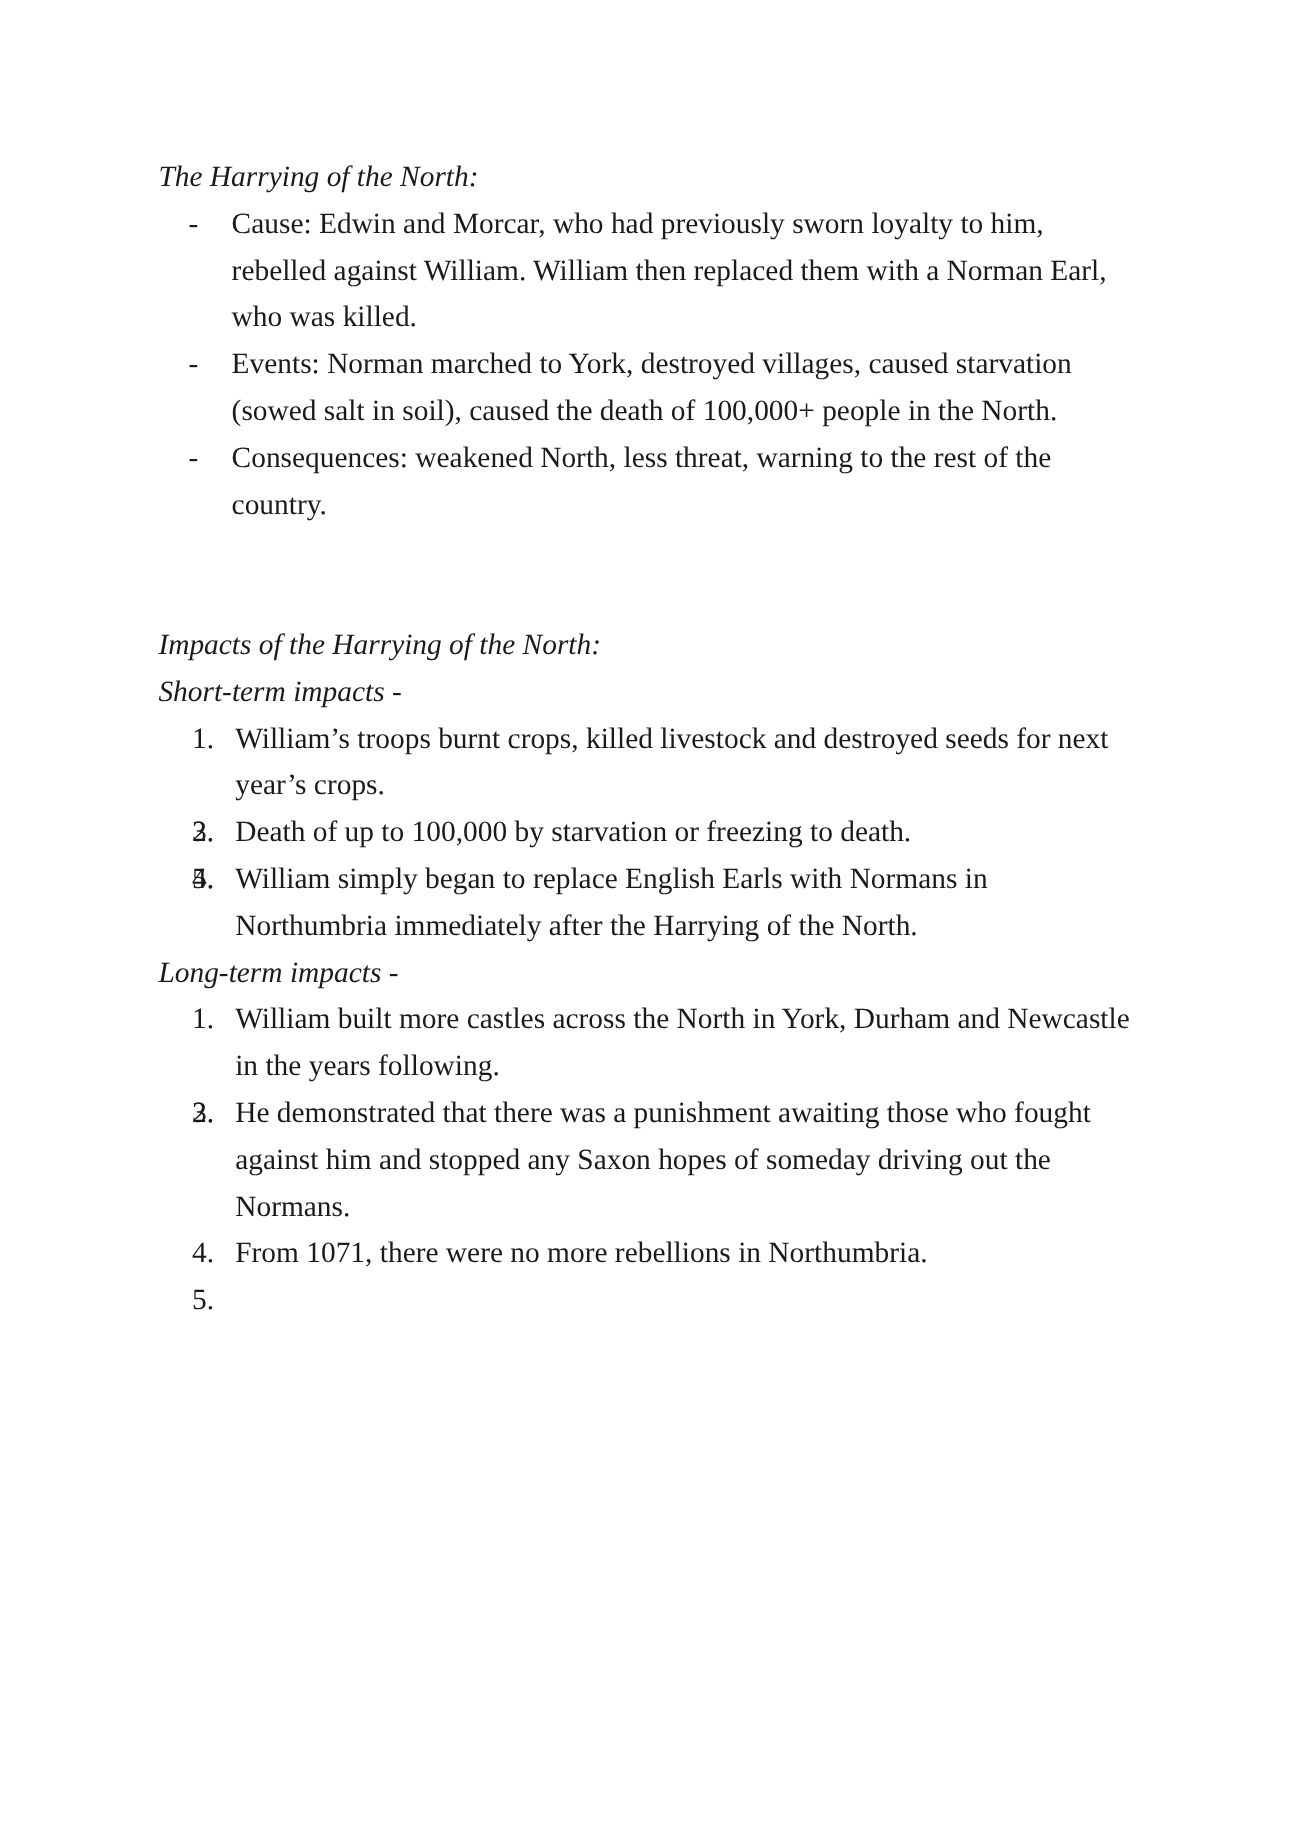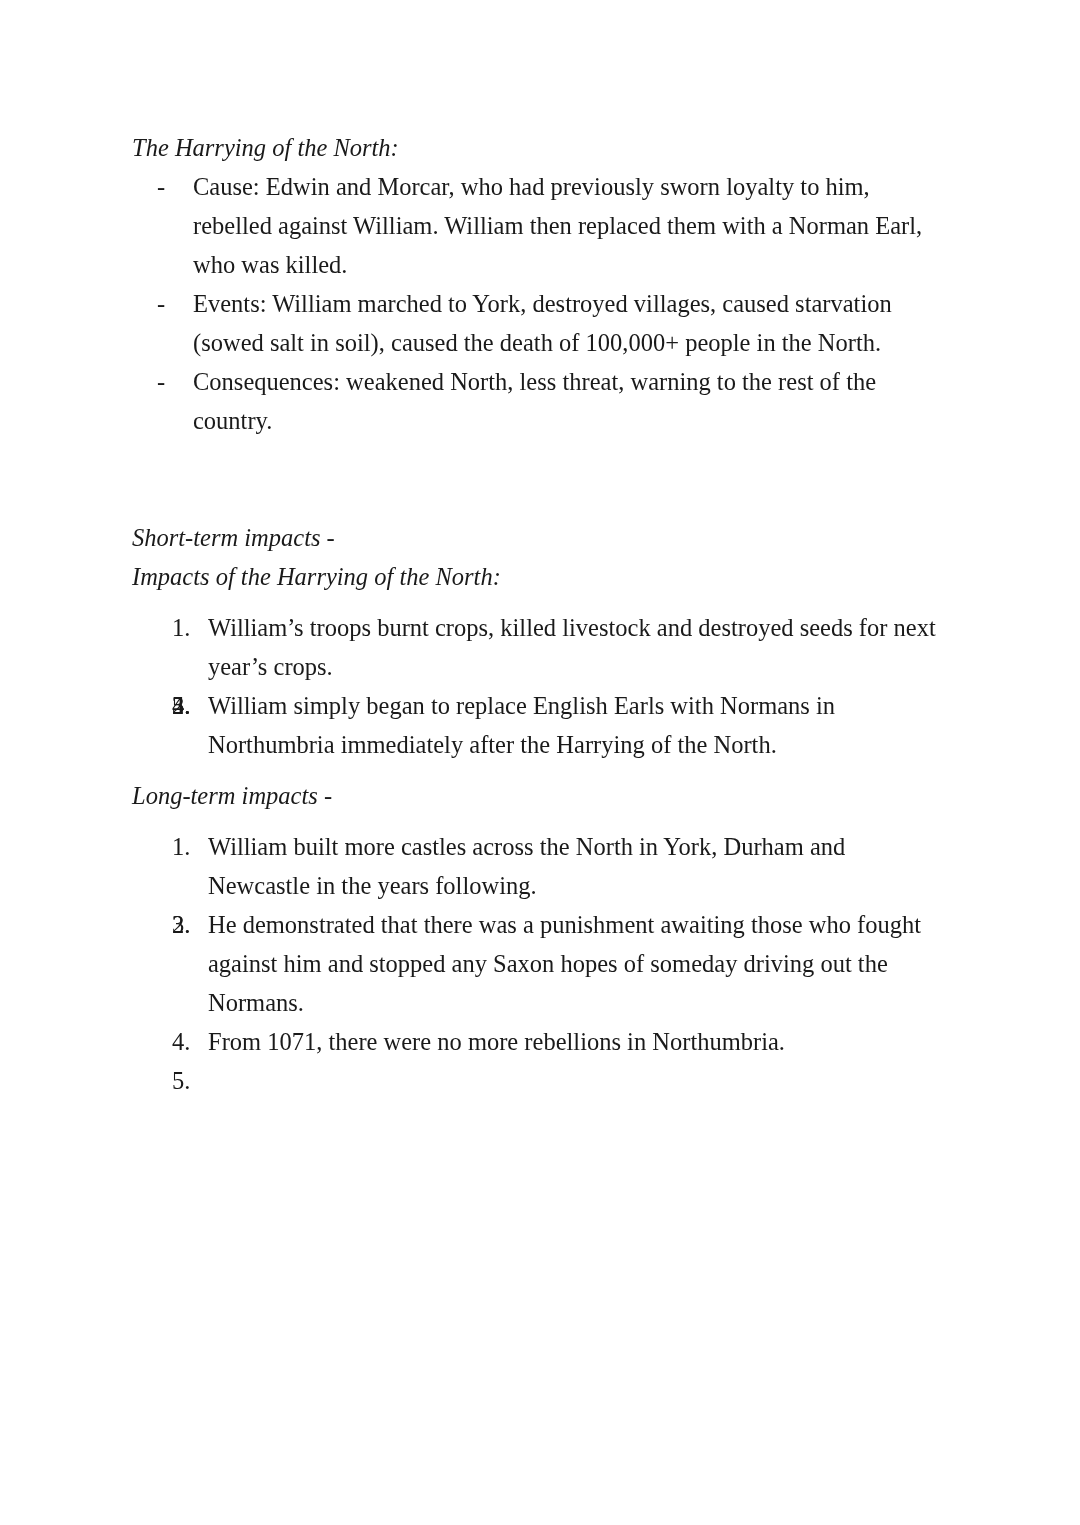--- a/index.html
+++ b/index.html
@@ -61,21 +61,21 @@
     position: absolute;
     left: 25px;
     top: 0;
     line-height: 39px;
     font-size: 24.5px;
   }
 
   
   ol.num-list {
     list-style: none;
-    margin: 12px;
+    margin: 0;
     padding: 0;
     counter-reset: numitem;
   }
   ol.num-list > li {
     position: relative;
     margin: 0;
     padding-left: 64px;
     line-height: 39px;
     font-size: 24.5px;
     counter-increment: numitem;
@@ -105,44 +105,45 @@
 
     <p class="heading">The Harrying of the North:</p>
 
     <ul class="dash-list">
       <li>
         <span class="marker">-</span>
         <span class="txt">Cause: Edwin and Morcar, who had previously sworn loyalty to him, rebelled against William. William then replaced them with a Norman Earl, who was killed.</span>
       </li>
       <li>
         <span class="marker">-</span>
-        <span class="txt">Events: William marched to York, destroyed villages, caused starvation (sowed salt in soil), caused the death of 100,000+ people in the North.</span>
+        <span class="txt">Events: Norman marched to York, destroyed villages, caused starvation (sowed salt in soil), caused the death of 100,000+ people in the North.</span>
       </li>
       <li>
         <span class="marker">-</span>
         <span class="txt">Consequences: weakened North, less threat, warning to the rest of the country.</span>
       </li>
     </ul>
 
     <div class="spacer-tall"></div>
 
+    <p class="heading">Impacts of the Harrying of the North:</p>
+
     <p class="heading">Short-term impacts -</p>
-
-    <p class="heading">Impacts of the Harrying of the North:</p>
 
     <ol class="num-list">
       <li>
         <span class="marker"></span>
         <span class="txt">William’s troops burnt crops, killed livestock and destroyed seeds for next year’s crops.</span>
       </li>
       <li>
         <span class="marker"></span>
       </li>
       <li>
         <span class="marker"></span>
+        <span class="txt">Death of up to 100,000 by starvation or freezing to death.</span>
       </li>
       <li>
         <span class="marker"></span>
       </li>
       <li>
         <span class="marker"></span>
         <span class="txt">William simply began to replace English Earls with Normans in Northumbria immediately after the Harrying of the North.</span>
       </li>
     </ol>
 

